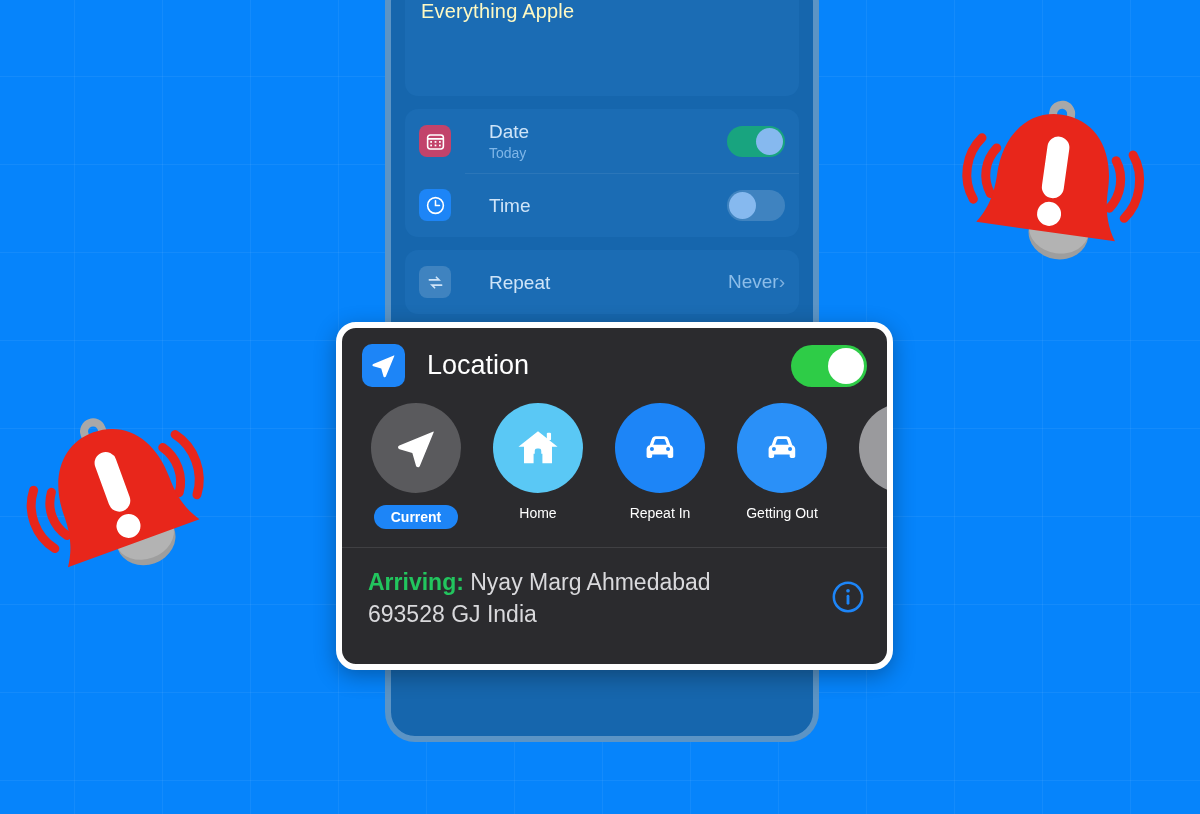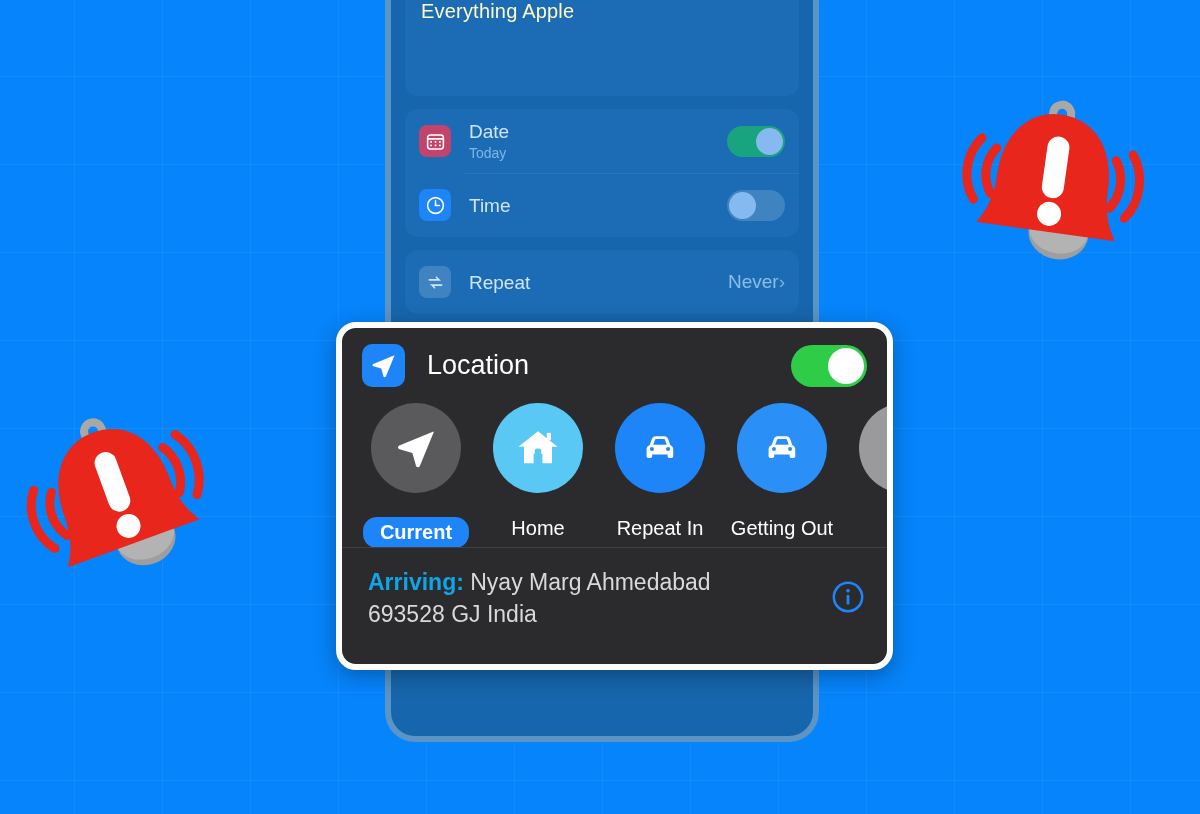--- a/index.html
+++ b/index.html
@@ -74,21 +74,21 @@
   .bg-icon {
     width: 32px; height: 32px;
     border-radius: 8px;
     margin-right: 18px;
     display: flex;
     align-items: center;
     justify-content: center;
     flex: 0 0 auto;
   }
   .bg-icon svg { width: 21px; height: 21px; display:block; }
-  .bg-row-labels { flex: 1 1 auto; min-width: 0; }
+  .bg-row-labels { flex: 1 1 auto; min-width: 0; margin-left: 20px; }
   .bg-row-title {
     color: #cfe4f8;
     font-size: 19px;
     line-height: 23px;
   }
   .bg-row-sub {
     color: #7fb6e8;
     font-size: 14px;
     line-height: 18px;
     margin-top: 1px;
@@ -203,23 +203,23 @@
   }
   .chip-circle {
     width: 90px; height: 90px;
     border-radius: 50%;
     display: flex;
     align-items: center;
     justify-content: center;
   }
   .chip-circle svg { display: block; }
   .chip-label {
-    margin-top: 24px;
+    margin-top: 12px;
     color: #ffffff;
-    font-size: 20px;
+    font-size: 14px;
     white-space: nowrap;
   }
   .chip-label.selected {
     background: #1d85f7;
     border-radius: 14px;
     padding: 4px 17px;
     font-weight: bold;
   }
 
   #loc-divider {
@@ -232,21 +232,21 @@
     display: flex;
     align-items: flex-start;
     padding: 18px 22px 0 26px;
   }
   #loc-address {
     flex: 1 1 auto;
     color: #d9d9dc;
     font-size: 23px;
     line-height: 32px;
   }
-  #loc-address b { color: #0ea5e9; }
+  #loc-address b { color: #22c55e; }
   #info-icon {
     flex: 0 0 auto;
     margin-top: 14px;
   }
 </style>
 </head>
 <body>
 
 <div id="stage">
 

